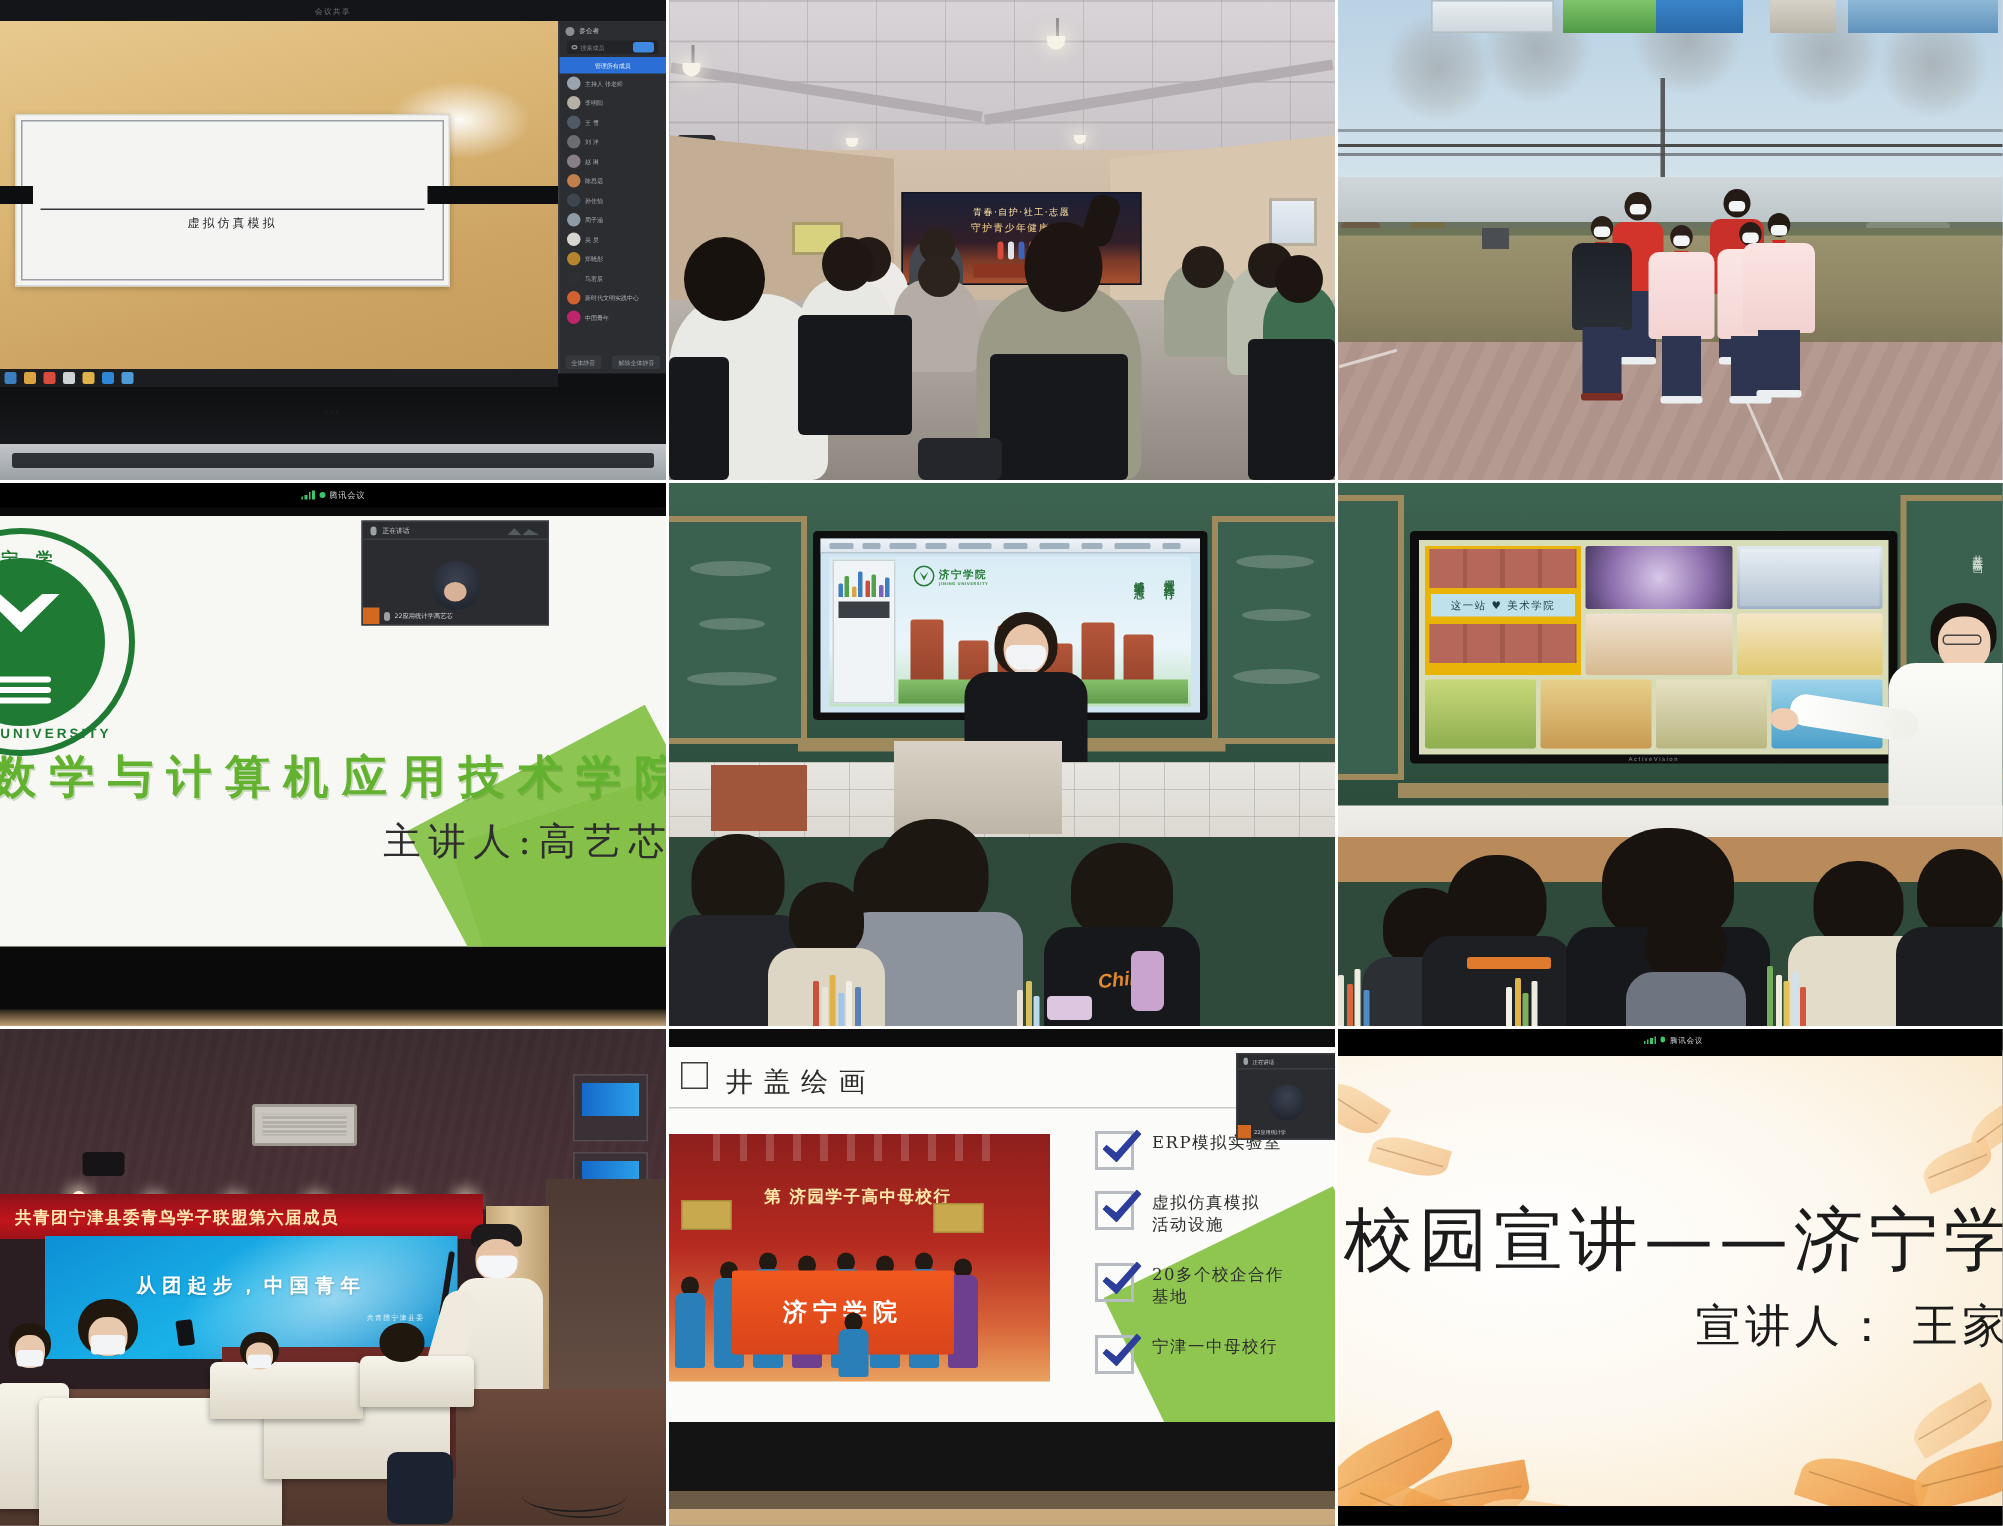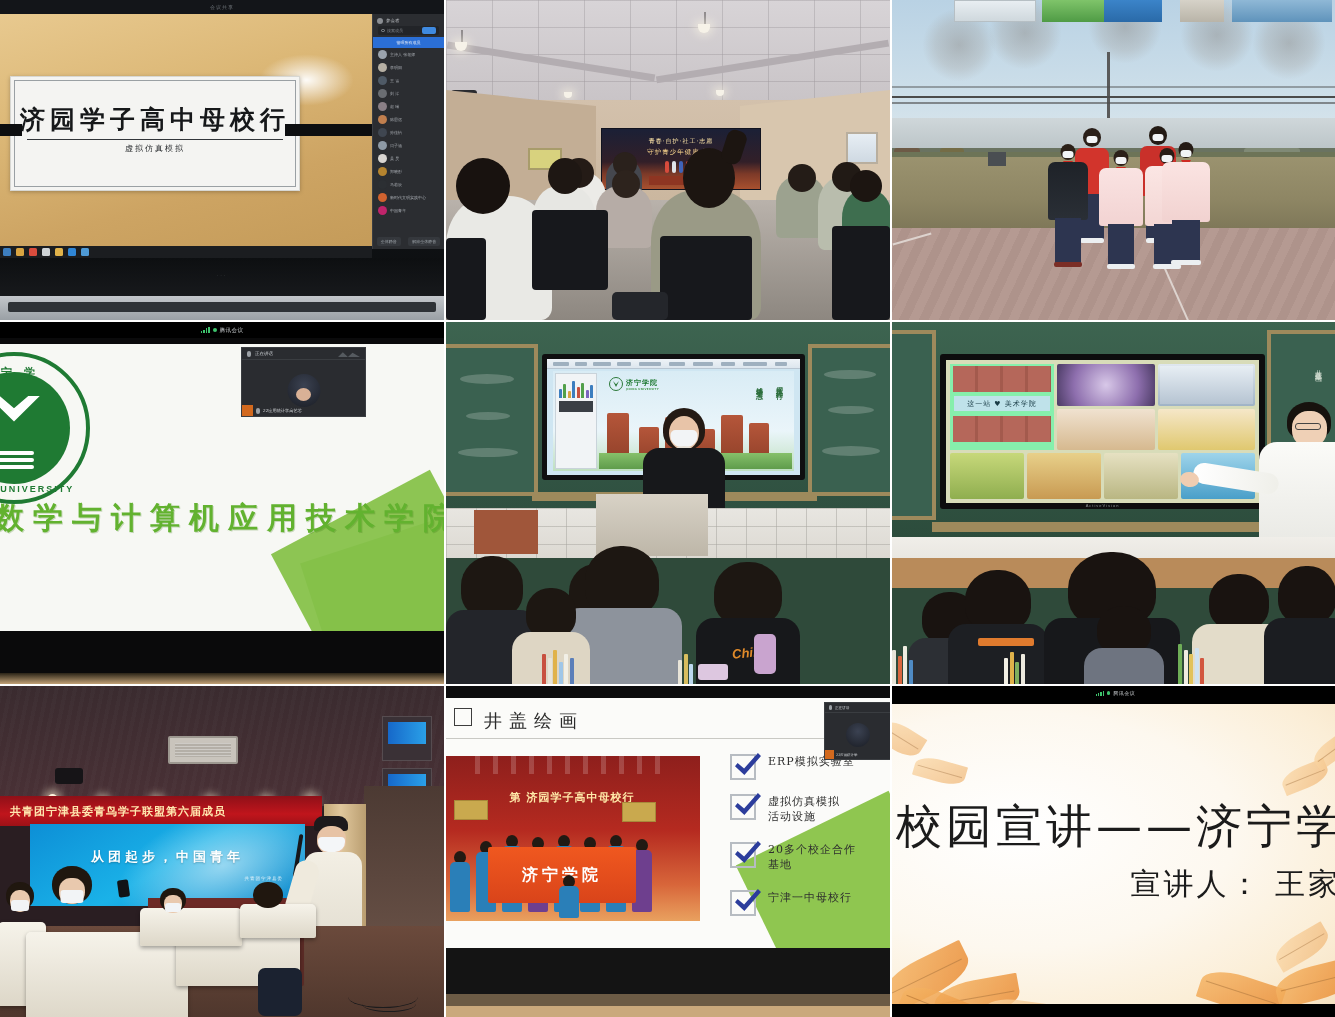--- a/index.html
+++ b/index.html
@@ -284,21 +284,21 @@
       background:linear-gradient(#3d6450,#2c4c3c); }
   .c6 .panel { position:absolute; top:8px; height:190px; background:#3a6150;
       border:4px solid #9e8a5c; }
   .c6 .pl { left:-4px; width:48px; }
   .c6 .pr { right:-4px; width:76px; }
   .c6 .tvframe { position:absolute; left:48px; top:32px; width:325px; height:155px;
       background:#0d0d0e; border-radius:3px; padding:6px; }
   .c6 .tv { position:absolute; inset:6px; background:#d8dcb9; overflow:hidden;
       display:grid; grid-template-columns: 104px 1fr 1fr; grid-template-rows: 1fr 1fr 46px;
       gap:3px; padding:4px; }
-  .c6 .tv .hdr { grid-column:1; grid-row:1/3; background:#86efac; position:relative; }
+  .c6 .tv .hdr { grid-column:1; grid-row:1/3; background:#eab308; position:relative; }
   .c6 .tv .hdr .strip { position:absolute; left:3px; right:3px; height:26px;
       background:repeating-linear-gradient(90deg,#b5675a 0 22px, #a35a4d 22px 25px); }
   .c6 .tv .hdr .lbl { position:absolute; left:4px; top:32px; right:4px; height:15px;
       background:#bfe2ea; display:flex; align-items:center; justify-content:center;
       font-size:7px; color:#1a3c46; letter-spacing:1px; }
   .c6 .tv .art { position:relative; border-radius:2px; }
   .c6 .tv .foodrow { grid-column:1/4; grid-row:3; display:flex; gap:3px; }
   .c6 .tv .foodrow i { flex:1; border-radius:2px; }
   .c6 .tv .perf { position:absolute; left:2px; right:2px; top:2px; bottom:2px; }
   .c6 .tvbrand { position:absolute; left:0; right:0; bottom:1px; text-align:center;
@@ -492,21 +492,20 @@
 
     <div class="topbar">
       <span>会议共享</span>
     </div>
 
     <div class="screen">
       <div class="glare"></div>
 
       <div class="slide">
         <div class="slide-inner"></div>
-        <div class="calli cjk">济园学子高中母校行</div>
         <div class="rule"></div>
         <div class="sub cjk">虚拟仿真模拟</div>
       </div>
 
       <div class="blackbar bl"></div>
       <div class="blackbar br"></div>
     </div>
 
     <div class="chatpanel">
       <div class="cp-title cjk">参会者<div class="cp-person"></div></div>
@@ -772,20 +771,21 @@
         <div class="bars">
             <i></i>
             <i></i>
             <i></i>
           </div>
         <div class="ring-cjk cjk">济宁学院</div>
         <div class="ring-en">JINING UNIVERSITY</div>
       </div>
 
       <div class="collegeline cjk">数学与计算机应用技术学院</div>
+      <div class="speakerline cjk">主讲人:高艺芯</div>
     </div>
 
     <div class="pip">
       <div class="bar">
         <div class="mic"></div>
         <span class="cjk">正在讲话</span>
         <div class="wave"></div>
       </div>
       <div class="ava"></div>
       <div class="name">

